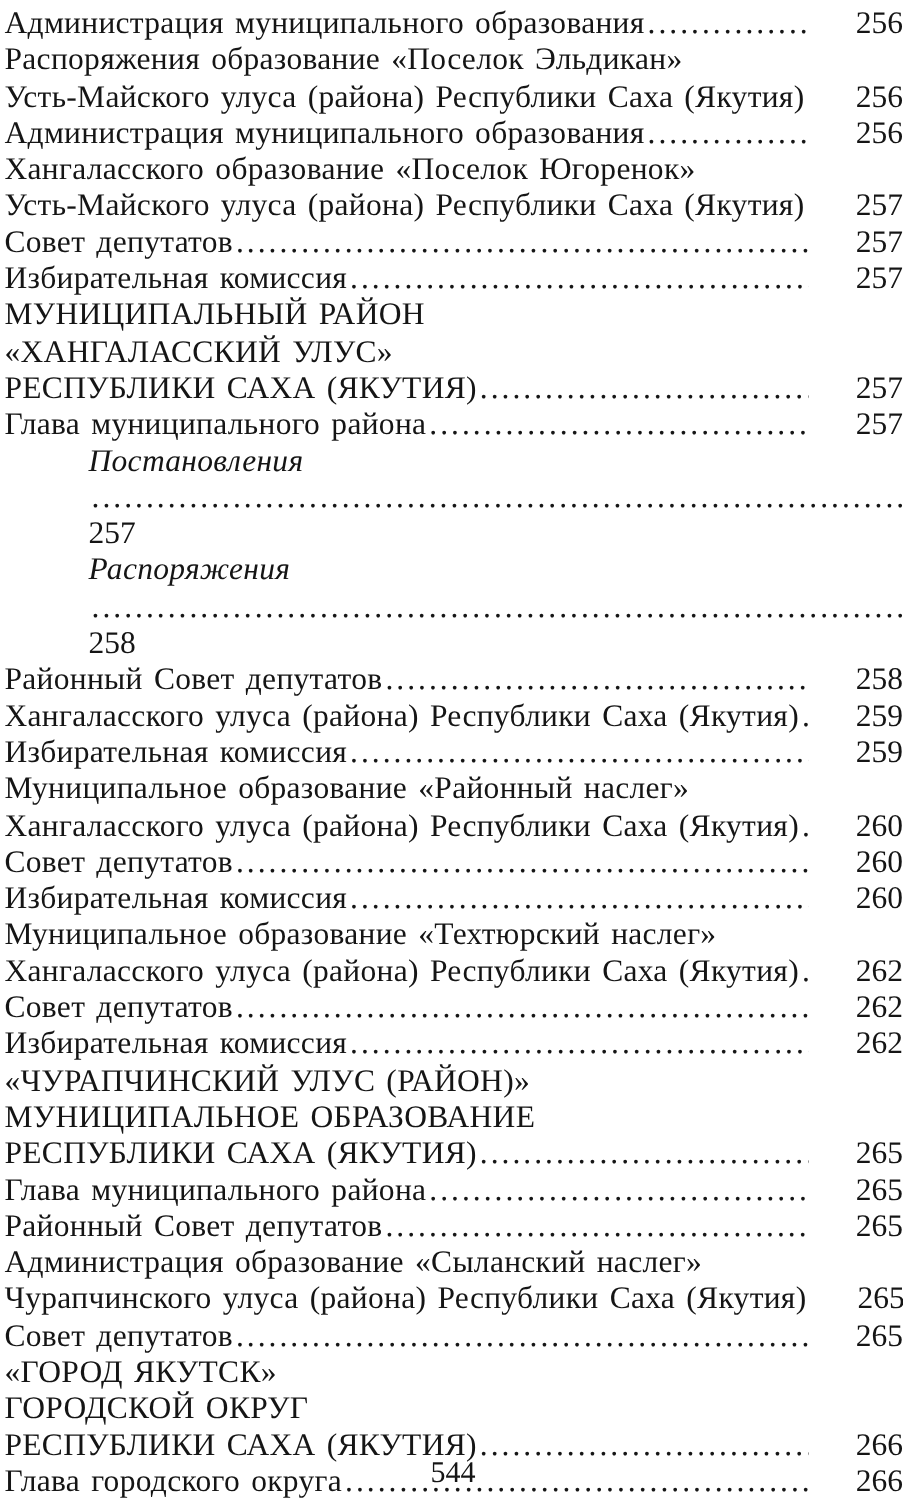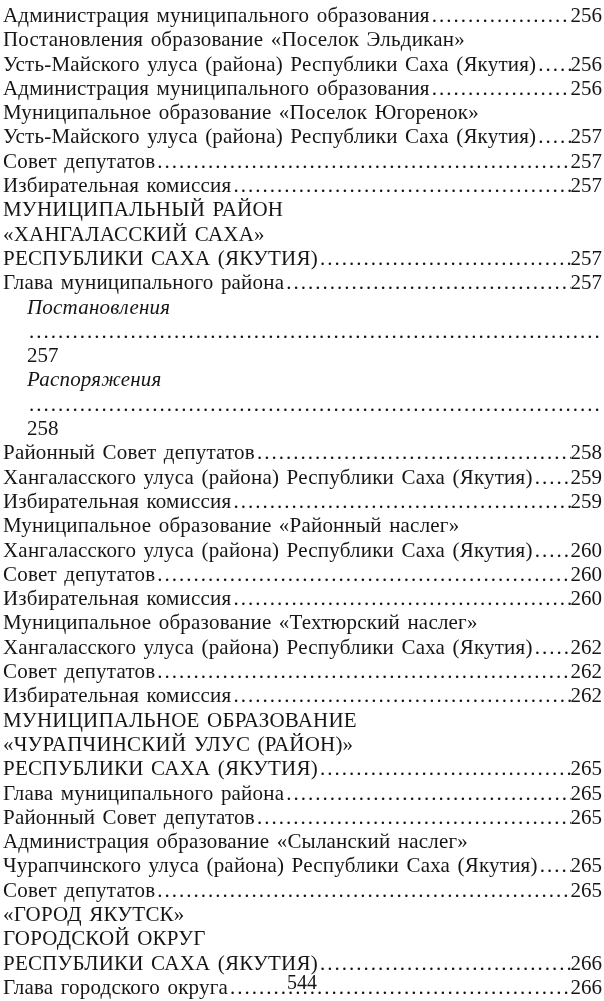--- a/index.html
+++ b/index.html
@@ -45,20 +45,21 @@
     flex: 1 1 auto;
     min-width: 0;
     overflow: hidden;
     white-space: nowrap;
     letter-spacing: 2px;
     padding-left: 2px;
   }
   .pageno {
     flex: 0 0 auto;
     text-align: right;
+    margin-left: 32px;
   }
   .folio {
     position: absolute;
     left: 0;
     right: 0;
     bottom: 7px;
     text-align: center;
     font-size: 20px;
     color: #151515;
   }
@@ -67,55 +68,55 @@
 <body>
 
 <div class="page">
   <div class="toc" id="toc">
       <div class="toc-line">
         <span class="txt">Администрация муниципального образования</span>
         <span class="leader">........................................................................................................................</span>
         <span class="pageno">256</span>
       </div>
       <div class="toc-line">
-        <span class="txt">Постановления образование «Поселок Эльдикан»</span>
+        <span class="txt">Распоряжения образование «Поселок Эльдикан»</span>
       </div>
       <div class="toc-line">
         <span class="txt">Усть-Майского улуса (района) Республики Саха (Якутия)</span>
         <span class="leader">........................................................................................................................</span>
         <span class="pageno">256</span>
       </div>
       <div class="toc-line">
         <span class="txt">Администрация муниципального образования</span>
         <span class="leader">........................................................................................................................</span>
         <span class="pageno">256</span>
       </div>
       <div class="toc-line">
-        <span class="txt">Муниципальное образование «Поселок Югоренок»</span>
+        <span class="txt">Хангаласского образование «Поселок Югоренок»</span>
       </div>
       <div class="toc-line">
         <span class="txt">Усть-Майского улуса (района) Республики Саха (Якутия)</span>
         <span class="leader">........................................................................................................................</span>
         <span class="pageno">257</span>
       </div>
       <div class="toc-line">
         <span class="txt">Совет депутатов</span>
         <span class="leader">........................................................................................................................</span>
         <span class="pageno">257</span>
       </div>
       <div class="toc-line">
         <span class="txt">Избирательная комиссия</span>
         <span class="leader">........................................................................................................................</span>
         <span class="pageno">257</span>
       </div>
       <div class="toc-line">
         <span class="txt">МУНИЦИПАЛЬНЫЙ РАЙОН</span>
       </div>
       <div class="toc-line">
-        <span class="txt">«ХАНГАЛАССКИЙ САХА»</span>
+        <span class="txt">«ХАНГАЛАССКИЙ УЛУС»</span>
       </div>
       <div class="toc-line">
         <span class="txt">РЕСПУБЛИКИ САХА (ЯКУТИЯ)</span>
         <span class="leader">........................................................................................................................</span>
         <span class="pageno">257</span>
       </div>
       <div class="toc-line">
         <span class="txt">Глава муниципального района</span>
         <span class="leader">........................................................................................................................</span>
         <span class="pageno">257</span>
@@ -175,24 +176,24 @@
         <span class="txt">Совет депутатов</span>
         <span class="leader">........................................................................................................................</span>
         <span class="pageno">262</span>
       </div>
       <div class="toc-line">
         <span class="txt">Избирательная комиссия</span>
         <span class="leader">........................................................................................................................</span>
         <span class="pageno">262</span>
       </div>
       <div class="toc-line">
+        <span class="txt">«ЧУРАПЧИНСКИЙ УЛУС (РАЙОН)»</span>
+      </div>
+      <div class="toc-line">
         <span class="txt">МУНИЦИПАЛЬНОЕ ОБРАЗОВАНИЕ</span>
-      </div>
-      <div class="toc-line">
-        <span class="txt">«ЧУРАПЧИНСКИЙ УЛУС (РАЙОН)»</span>
       </div>
       <div class="toc-line">
         <span class="txt">РЕСПУБЛИКИ САХА (ЯКУТИЯ)</span>
         <span class="leader">........................................................................................................................</span>
         <span class="pageno">265</span>
       </div>
       <div class="toc-line">
         <span class="txt">Глава муниципального района</span>
         <span class="leader">........................................................................................................................</span>
         <span class="pageno">265</span>

